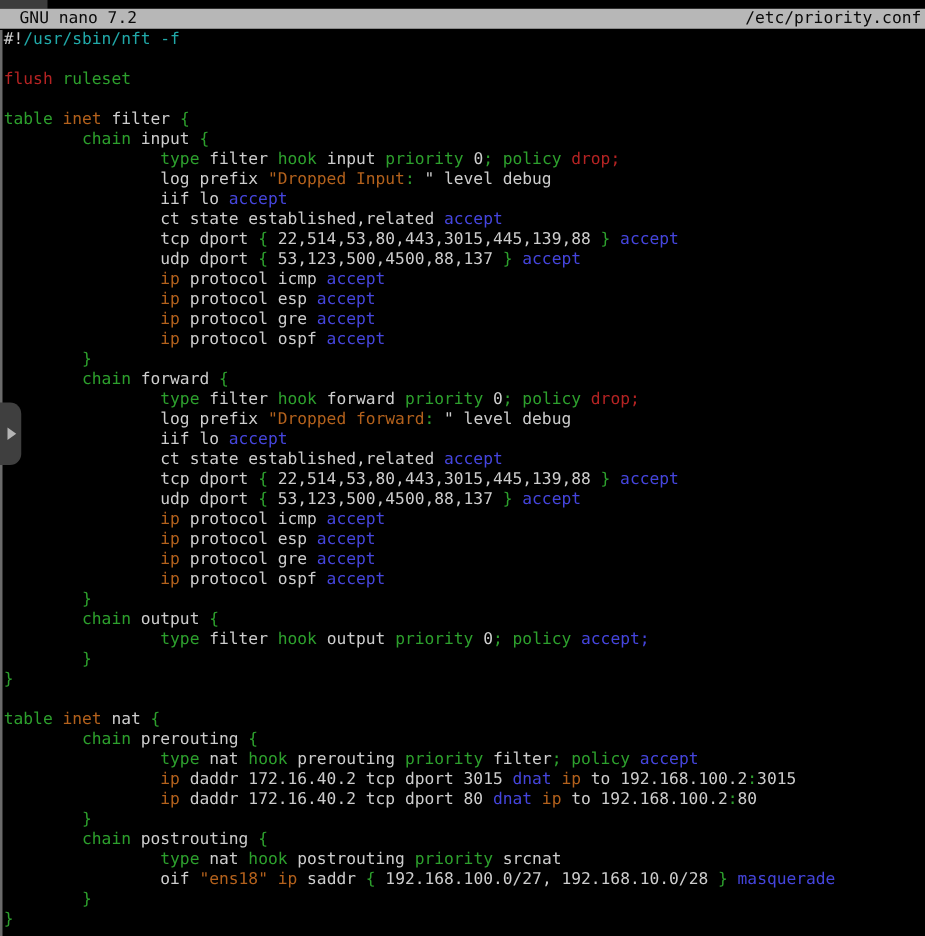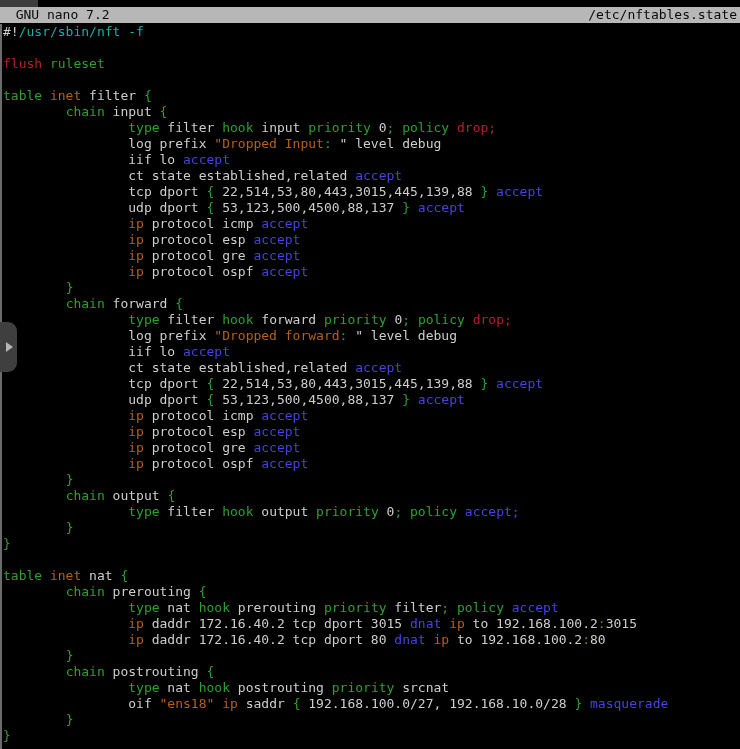--- a/index.html
+++ b/index.html
@@ -54,21 +54,21 @@
 </head>
 <body>
 
 <div class="screen">
   <div class="topstrip">
     <div class="corner-block"></div>
   </div>
 
   <div class="titlebar">
     <span class="app">  GNU nano 7.2</span>
-    <span class="file">/etc/nftables.state</span>
+    <span class="file">/etc/priority.conf</span>
   </div>
 
   <div class="editor"><div class="line"><span style="color: rgb(205, 205, 205);">#!</span><span style="color: rgb(33, 169, 169);">/usr/sbin/nft -f</span></div><div class="line"></div><div class="line"><span style="color: rgb(181, 35, 35);">flush</span><span style="color: rgb(205, 205, 205);"> </span><span style="color: rgb(45, 160, 45);">ruleset</span></div><div class="line"></div><div class="line"><span style="color: rgb(45, 160, 45);">table</span><span style="color: rgb(205, 205, 205);"> </span><span style="color: rgb(179, 97, 28);">inet</span><span style="color: rgb(205, 205, 205);"> filter </span><span style="color: rgb(45, 160, 45);">{</span></div><div class="line"><span style="color: rgb(205, 205, 205);">        </span><span style="color: rgb(45, 160, 45);">chain</span><span style="color: rgb(205, 205, 205);"> input </span><span style="color: rgb(45, 160, 45);">{</span></div><div class="line"><span style="color: rgb(205, 205, 205);">                </span><span style="color: rgb(45, 160, 45);">type</span><span style="color: rgb(205, 205, 205);"> filter </span><span style="color: rgb(45, 160, 45);">hook</span><span style="color: rgb(205, 205, 205);"> input </span><span style="color: rgb(45, 160, 45);">priority</span><span style="color: rgb(205, 205, 205);"> 0</span><span style="color: rgb(45, 160, 45);">;</span><span style="color: rgb(205, 205, 205);"> </span><span style="color: rgb(45, 160, 45);">policy</span><span style="color: rgb(205, 205, 205);"> </span><span style="color: rgb(181, 35, 35);">drop;</span></div><div class="line"><span style="color: rgb(205, 205, 205);">                log prefix </span><span style="color: rgb(179, 97, 28);">"Dropped Input</span><span style="color: rgb(45, 160, 45);">:</span><span style="color: rgb(205, 205, 205);"> "</span><span style="color: rgb(205, 205, 205);"> level debug</span></div><div class="line"><span style="color: rgb(205, 205, 205);">                iif lo </span><span style="color: rgb(69, 69, 221);">accept</span></div><div class="line"><span style="color: rgb(205, 205, 205);">                ct state established,related </span><span style="color: rgb(69, 69, 221);">accept</span></div><div class="line"><span style="color: rgb(205, 205, 205);">                tcp dport </span><span style="color: rgb(45, 160, 45);">{</span><span style="color: rgb(205, 205, 205);"> 22,514,53,80,443,3015,445,139,88 </span><span style="color: rgb(45, 160, 45);">}</span><span style="color: rgb(205, 205, 205);"> </span><span style="color: rgb(69, 69, 221);">accept</span></div><div class="line"><span style="color: rgb(205, 205, 205);">                udp dport </span><span style="color: rgb(45, 160, 45);">{</span><span style="color: rgb(205, 205, 205);"> 53,123,500,4500,88,137 </span><span style="color: rgb(45, 160, 45);">}</span><span style="color: rgb(205, 205, 205);"> </span><span style="color: rgb(69, 69, 221);">accept</span></div><div class="line"><span style="color: rgb(205, 205, 205);">                </span><span style="color: rgb(179, 97, 28);">ip</span><span style="color: rgb(205, 205, 205);"> protocol icmp </span><span style="color: rgb(69, 69, 221);">accept</span></div><div class="line"><span style="color: rgb(205, 205, 205);">                </span><span style="color: rgb(179, 97, 28);">ip</span><span style="color: rgb(205, 205, 205);"> protocol esp </span><span style="color: rgb(69, 69, 221);">accept</span></div><div class="line"><span style="color: rgb(205, 205, 205);">                </span><span style="color: rgb(179, 97, 28);">ip</span><span style="color: rgb(205, 205, 205);"> protocol gre </span><span style="color: rgb(69, 69, 221);">accept</span></div><div class="line"><span style="color: rgb(205, 205, 205);">                </span><span style="color: rgb(179, 97, 28);">ip</span><span style="color: rgb(205, 205, 205);"> protocol ospf </span><span style="color: rgb(69, 69, 221);">accept</span></div><div class="line"><span style="color: rgb(205, 205, 205);">        </span><span style="color: rgb(45, 160, 45);">}</span></div><div class="line"><span style="color: rgb(205, 205, 205);">        </span><span style="color: rgb(45, 160, 45);">chain</span><span style="color: rgb(205, 205, 205);"> forward </span><span style="color: rgb(45, 160, 45);">{</span></div><div class="line"><span style="color: rgb(205, 205, 205);">                </span><span style="color: rgb(45, 160, 45);">type</span><span style="color: rgb(205, 205, 205);"> filter </span><span style="color: rgb(45, 160, 45);">hook</span><span style="color: rgb(205, 205, 205);"> forward </span><span style="color: rgb(45, 160, 45);">priority</span><span style="color: rgb(205, 205, 205);"> 0</span><span style="color: rgb(45, 160, 45);">;</span><span style="color: rgb(205, 205, 205);"> </span><span style="color: rgb(45, 160, 45);">policy</span><span style="color: rgb(205, 205, 205);"> </span><span style="color: rgb(181, 35, 35);">drop;</span></div><div class="line"><span style="color: rgb(205, 205, 205);">                log prefix </span><span style="color: rgb(179, 97, 28);">"Dropped forward</span><span style="color: rgb(45, 160, 45);">:</span><span style="color: rgb(205, 205, 205);"> "</span><span style="color: rgb(205, 205, 205);"> level debug</span></div><div class="line"><span style="color: rgb(205, 205, 205);">                iif lo </span><span style="color: rgb(69, 69, 221);">accept</span></div><div class="line"><span style="color: rgb(205, 205, 205);">                ct state established,related </span><span style="color: rgb(69, 69, 221);">accept</span></div><div class="line"><span style="color: rgb(205, 205, 205);">                tcp dport </span><span style="color: rgb(45, 160, 45);">{</span><span style="color: rgb(205, 205, 205);"> 22,514,53,80,443,3015,445,139,88 </span><span style="color: rgb(45, 160, 45);">}</span><span style="color: rgb(205, 205, 205);"> </span><span style="color: rgb(69, 69, 221);">accept</span></div><div class="line"><span style="color: rgb(205, 205, 205);">                udp dport </span><span style="color: rgb(45, 160, 45);">{</span><span style="color: rgb(205, 205, 205);"> 53,123,500,4500,88,137 </span><span style="color: rgb(45, 160, 45);">}</span><span style="color: rgb(205, 205, 205);"> </span><span style="color: rgb(69, 69, 221);">accept</span></div><div class="line"><span style="color: rgb(205, 205, 205);">                </span><span style="color: rgb(179, 97, 28);">ip</span><span style="color: rgb(205, 205, 205);"> protocol icmp </span><span style="color: rgb(69, 69, 221);">accept</span></div><div class="line"><span style="color: rgb(205, 205, 205);">                </span><span style="color: rgb(179, 97, 28);">ip</span><span style="color: rgb(205, 205, 205);"> protocol esp </span><span style="color: rgb(69, 69, 221);">accept</span></div><div class="line"><span style="color: rgb(205, 205, 205);">                </span><span style="color: rgb(179, 97, 28);">ip</span><span style="color: rgb(205, 205, 205);"> protocol gre </span><span style="color: rgb(69, 69, 221);">accept</span></div><div class="line"><span style="color: rgb(205, 205, 205);">                </span><span style="color: rgb(179, 97, 28);">ip</span><span style="color: rgb(205, 205, 205);"> protocol ospf </span><span style="color: rgb(69, 69, 221);">accept</span></div><div class="line"><span style="color: rgb(205, 205, 205);">        </span><span style="color: rgb(45, 160, 45);">}</span></div><div class="line"><span style="color: rgb(205, 205, 205);">        </span><span style="color: rgb(45, 160, 45);">chain</span><span style="color: rgb(205, 205, 205);"> output </span><span style="color: rgb(45, 160, 45);">{</span></div><div class="line"><span style="color: rgb(205, 205, 205);">                </span><span style="color: rgb(45, 160, 45);">type</span><span style="color: rgb(205, 205, 205);"> filter </span><span style="color: rgb(45, 160, 45);">hook</span><span style="color: rgb(205, 205, 205);"> output </span><span style="color: rgb(45, 160, 45);">priority</span><span style="color: rgb(205, 205, 205);"> 0</span><span style="color: rgb(45, 160, 45);">;</span><span style="color: rgb(205, 205, 205);"> </span><span style="color: rgb(45, 160, 45);">policy</span><span style="color: rgb(205, 205, 205);"> </span><span style="color: rgb(69, 69, 221);">accept;</span></div><div class="line"><span style="color: rgb(205, 205, 205);">        </span><span style="color: rgb(45, 160, 45);">}</span></div><div class="line"><span style="color: rgb(45, 160, 45);">}</span></div><div class="line"></div><div class="line"><span style="color: rgb(45, 160, 45);">table</span><span style="color: rgb(205, 205, 205);"> </span><span style="color: rgb(179, 97, 28);">inet</span><span style="color: rgb(205, 205, 205);"> nat </span><span style="color: rgb(45, 160, 45);">{</span></div><div class="line"><span style="color: rgb(205, 205, 205);">        </span><span style="color: rgb(45, 160, 45);">chain</span><span style="color: rgb(205, 205, 205);"> prerouting </span><span style="color: rgb(45, 160, 45);">{</span></div><div class="line"><span style="color: rgb(205, 205, 205);">                </span><span style="color: rgb(45, 160, 45);">type</span><span style="color: rgb(205, 205, 205);"> nat </span><span style="color: rgb(45, 160, 45);">hook</span><span style="color: rgb(205, 205, 205);"> prerouting </span><span style="color: rgb(45, 160, 45);">priority</span><span style="color: rgb(205, 205, 205);"> filter</span><span style="color: rgb(45, 160, 45);">;</span><span style="color: rgb(205, 205, 205);"> </span><span style="color: rgb(45, 160, 45);">policy</span><span style="color: rgb(205, 205, 205);"> </span><span style="color: rgb(69, 69, 221);">accept</span></div><div class="line"><span style="color: rgb(205, 205, 205);">                </span><span style="color: rgb(179, 97, 28);">ip</span><span style="color: rgb(205, 205, 205);"> daddr 172.16.40.2 tcp dport 3015 </span><span style="color: rgb(69, 69, 221);">dnat</span><span style="color: rgb(205, 205, 205);"> </span><span style="color: rgb(179, 97, 28);">ip</span><span style="color: rgb(205, 205, 205);"> to 192.168.100.2</span><span style="color: rgb(45, 160, 45);">:</span><span style="color: rgb(205, 205, 205);">3015</span></div><div class="line"><span style="color: rgb(205, 205, 205);">                </span><span style="color: rgb(179, 97, 28);">ip</span><span style="color: rgb(205, 205, 205);"> daddr 172.16.40.2 tcp dport 80 </span><span style="color: rgb(69, 69, 221);">dnat</span><span style="color: rgb(205, 205, 205);"> </span><span style="color: rgb(179, 97, 28);">ip</span><span style="color: rgb(205, 205, 205);"> to 192.168.100.2</span><span style="color: rgb(45, 160, 45);">:</span><span style="color: rgb(205, 205, 205);">80</span></div><div class="line"><span style="color: rgb(205, 205, 205);">        </span><span style="color: rgb(45, 160, 45);">}</span></div><div class="line"><span style="color: rgb(205, 205, 205);">        </span><span style="color: rgb(45, 160, 45);">chain</span><span style="color: rgb(205, 205, 205);"> postrouting </span><span style="color: rgb(45, 160, 45);">{</span></div><div class="line"><span style="color: rgb(205, 205, 205);">                </span><span style="color: rgb(45, 160, 45);">type</span><span style="color: rgb(205, 205, 205);"> nat </span><span style="color: rgb(45, 160, 45);">hook</span><span style="color: rgb(205, 205, 205);"> postrouting </span><span style="color: rgb(45, 160, 45);">priority</span><span style="color: rgb(205, 205, 205);"> srcnat</span></div><div class="line"><span style="color: rgb(205, 205, 205);">                oif </span><span style="color: rgb(179, 97, 28);">"ens18"</span><span style="color: rgb(205, 205, 205);"> </span><span style="color: rgb(179, 97, 28);">ip</span><span style="color: rgb(205, 205, 205);"> saddr </span><span style="color: rgb(45, 160, 45);">{</span><span style="color: rgb(205, 205, 205);"> 192.168.100.0/27, 192.168.10.0/28 </span><span style="color: rgb(45, 160, 45);">}</span><span style="color: rgb(205, 205, 205);"> </span><span style="color: rgb(69, 69, 221);">masquerade</span></div><div class="line"><span style="color: rgb(205, 205, 205);">        </span><span style="color: rgb(45, 160, 45);">}</span></div><div class="line"><span style="color: rgb(45, 160, 45);">}</span></div></div>
 
   <div class="left-edge-line"></div>
 
   <div class="side-handle">
     <span class="tri"></span>
   </div>
 </div>

